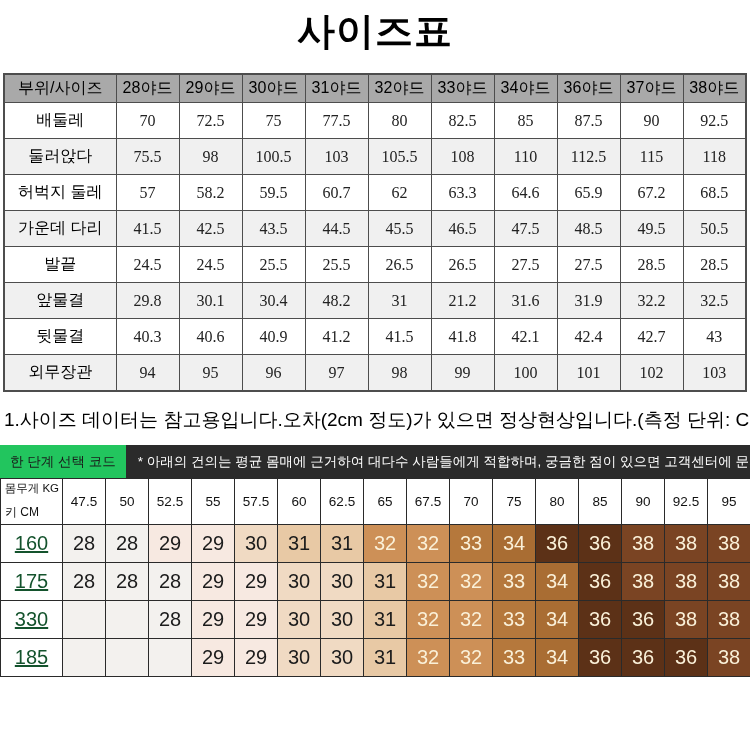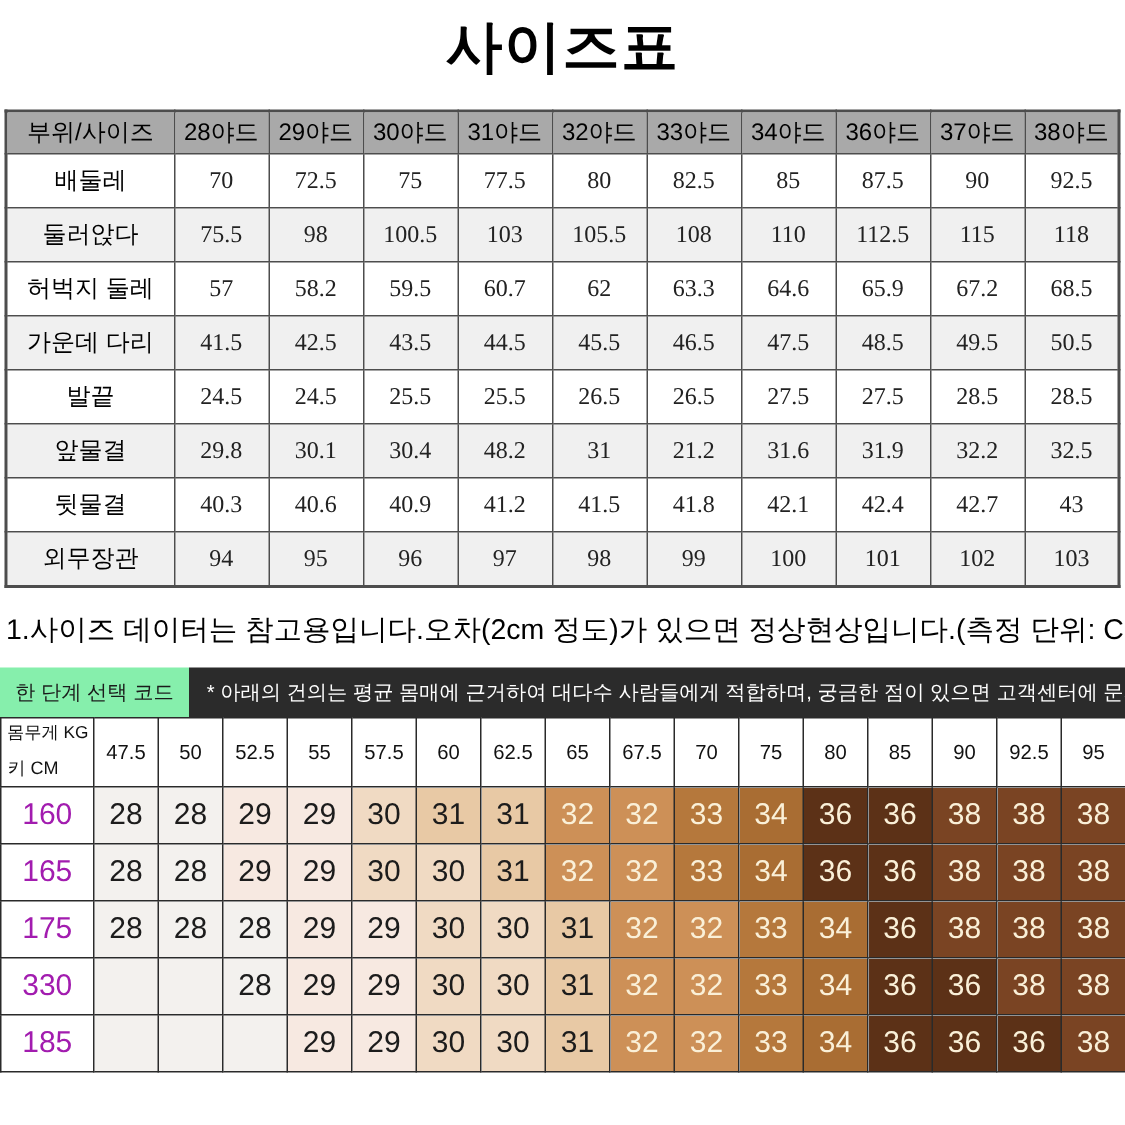--- a/index.html
+++ b/index.html
@@ -29,36 +29,36 @@
     font-family:"Liberation Sans",sans-serif;font-size:16px;color:#000;
   }
   .spec-table tbody tr.alt{background:#f0f0f0;}
   
   .note-line{
     font-size:19px;margin:15px 2px 12px 4px;color:#000;white-space:nowrap;
   }
   
   .banner{display:flex;width:750px;height:33px;margin-top:4px;}
   .banner-left{
-    background:#86efac;color:#1a1a1a;font-size:13.5px;
+    background:#22c55e;color:#1a1a1a;font-size:13.5px;
     display:flex;align-items:center;padding:0 10px;white-space:nowrap;
   }
   .banner-right{
     background:#2b2b2b;color:#ffffff;font-size:13.5px;flex:1;
     display:flex;align-items:center;padding-left:12px;white-space:nowrap;overflow:hidden;
   }
   
   .fit-table{width:750px;table-layout:fixed;}
   .fit-table th,.fit-table td{
     border:1px solid #2a2a2a;text-align:center;padding:0;overflow:hidden;
   }
   .fit-table thead th{height:45px;background:#fff;font-weight:400;}
   .fit-table thead th.weight{font-size:13.5px;color:#111;}
   .fit-table td{height:37px;font-size:20px;}
-  .fit-table td.height-label{background:#fff;color:#a21caf;font-size:20px;}
+  .fit-table td.height-label{background:#fff;color:#14532d;font-size:20px;text-decoration:underline;}
   .corner{
     position:relative;background-color:#fff;
     background-image:linear-gradient(to bottom right,
       transparent calc(50% - 0.8px),#444 calc(50% - 0.8px),
       #444 calc(50% + 0.8px),transparent calc(50% + 0.8px));
   }
   .corner .corner-top{position:absolute;top:2px;right:3px;font-size:11.5px;color:#111;}
   .corner .corner-bottom{position:absolute;bottom:3px;left:4px;font-size:12px;color:#111;}
 </style>
 </head>
@@ -268,89 +268,70 @@
         <td style="background-color: rgb(205, 144, 87); color: rgb(250, 240, 216);">32</td>
         <td style="background-color: rgb(181, 120, 60); color: rgb(250, 240, 216);">33</td>
         <td style="background-color: rgb(169, 109, 51); color: rgb(250, 240, 216);">34</td>
         <td style="background-color: rgb(92, 49, 23); color: rgb(250, 240, 216);">36</td>
         <td style="background-color: rgb(92, 49, 23); color: rgb(250, 240, 216);">36</td>
         <td style="background-color: rgb(122, 68, 35); color: rgb(250, 240, 216);">38</td>
         <td style="background-color: rgb(122, 68, 35); color: rgb(250, 240, 216);">38</td>
         <td style="background-color: rgb(122, 68, 35); color: rgb(250, 240, 216);">38</td>
       </tr>
       <tr>
-        <td class="height-label">165</td>
+        <td class="height-label">175</td>
+        <td style="background-color: rgb(243, 241, 238); color: rgb(28, 28, 28);">28</td>
         <td style="background-color: rgb(243, 241, 238); color: rgb(28, 28, 28);">28</td>
         <td style="background-color: rgb(243, 241, 238); color: rgb(28, 28, 28);">28</td>
         <td style="background-color: rgb(247, 233, 225); color: rgb(28, 28, 28);">29</td>
         <td style="background-color: rgb(247, 233, 225); color: rgb(28, 28, 28);">29</td>
         <td style="background-color: rgb(240, 218, 195); color: rgb(28, 28, 28);">30</td>
         <td style="background-color: rgb(240, 218, 195); color: rgb(28, 28, 28);">30</td>
         <td style="background-color: rgb(232, 201, 165); color: rgb(28, 28, 28);">31</td>
         <td style="background-color: rgb(205, 144, 87); color: rgb(250, 240, 216);">32</td>
         <td style="background-color: rgb(205, 144, 87); color: rgb(250, 240, 216);">32</td>
         <td style="background-color: rgb(181, 120, 60); color: rgb(250, 240, 216);">33</td>
         <td style="background-color: rgb(169, 109, 51); color: rgb(250, 240, 216);">34</td>
         <td style="background-color: rgb(92, 49, 23); color: rgb(250, 240, 216);">36</td>
-        <td style="background-color: rgb(92, 49, 23); color: rgb(250, 240, 216);">36</td>
-        <td style="background-color: rgb(122, 68, 35); color: rgb(250, 240, 216);">38</td>
-        <td style="background-color: rgb(122, 68, 35); color: rgb(250, 240, 216);">38</td>
-        <td style="background-color: rgb(122, 68, 35); color: rgb(250, 240, 216);">38</td>
-      </tr>
-      <tr>
-        <td class="height-label">175</td>
-        <td style="background-color: rgb(243, 241, 238); color: rgb(28, 28, 28);">28</td>
-        <td style="background-color: rgb(243, 241, 238); color: rgb(28, 28, 28);">28</td>
+        <td style="background-color: rgb(122, 68, 35); color: rgb(250, 240, 216);">38</td>
+        <td style="background-color: rgb(122, 68, 35); color: rgb(250, 240, 216);">38</td>
+        <td style="background-color: rgb(122, 68, 35); color: rgb(250, 240, 216);">38</td>
+      </tr>
+      <tr>
+        <td class="height-label">330</td>
+        <td style="background-color: rgb(243, 241, 238); color: rgb(28, 28, 28);"></td>
+        <td style="background-color: rgb(243, 241, 238); color: rgb(28, 28, 28);"></td>
         <td style="background-color: rgb(243, 241, 238); color: rgb(28, 28, 28);">28</td>
         <td style="background-color: rgb(247, 233, 225); color: rgb(28, 28, 28);">29</td>
         <td style="background-color: rgb(247, 233, 225); color: rgb(28, 28, 28);">29</td>
         <td style="background-color: rgb(240, 218, 195); color: rgb(28, 28, 28);">30</td>
         <td style="background-color: rgb(240, 218, 195); color: rgb(28, 28, 28);">30</td>
         <td style="background-color: rgb(232, 201, 165); color: rgb(28, 28, 28);">31</td>
         <td style="background-color: rgb(205, 144, 87); color: rgb(250, 240, 216);">32</td>
         <td style="background-color: rgb(205, 144, 87); color: rgb(250, 240, 216);">32</td>
         <td style="background-color: rgb(181, 120, 60); color: rgb(250, 240, 216);">33</td>
         <td style="background-color: rgb(169, 109, 51); color: rgb(250, 240, 216);">34</td>
         <td style="background-color: rgb(92, 49, 23); color: rgb(250, 240, 216);">36</td>
-        <td style="background-color: rgb(122, 68, 35); color: rgb(250, 240, 216);">38</td>
-        <td style="background-color: rgb(122, 68, 35); color: rgb(250, 240, 216);">38</td>
-        <td style="background-color: rgb(122, 68, 35); color: rgb(250, 240, 216);">38</td>
-      </tr>
-      <tr>
-        <td class="height-label">330</td>
-        <td style="background-color: rgb(243, 241, 238); color: rgb(28, 28, 28);"></td>
-        <td style="background-color: rgb(243, 241, 238); color: rgb(28, 28, 28);"></td>
-        <td style="background-color: rgb(243, 241, 238); color: rgb(28, 28, 28);">28</td>
+        <td style="background-color: rgb(92, 49, 23); color: rgb(250, 240, 216);">36</td>
+        <td style="background-color: rgb(122, 68, 35); color: rgb(250, 240, 216);">38</td>
+        <td style="background-color: rgb(122, 68, 35); color: rgb(250, 240, 216);">38</td>
+      </tr>
+      <tr>
+        <td class="height-label">185</td>
+        <td style="background-color: rgb(243, 241, 238); color: rgb(28, 28, 28);"></td>
+        <td style="background-color: rgb(243, 241, 238); color: rgb(28, 28, 28);"></td>
+        <td style="background-color: rgb(243, 241, 238); color: rgb(28, 28, 28);"></td>
         <td style="background-color: rgb(247, 233, 225); color: rgb(28, 28, 28);">29</td>
         <td style="background-color: rgb(247, 233, 225); color: rgb(28, 28, 28);">29</td>
         <td style="background-color: rgb(240, 218, 195); color: rgb(28, 28, 28);">30</td>
         <td style="background-color: rgb(240, 218, 195); color: rgb(28, 28, 28);">30</td>
         <td style="background-color: rgb(232, 201, 165); color: rgb(28, 28, 28);">31</td>
         <td style="background-color: rgb(205, 144, 87); color: rgb(250, 240, 216);">32</td>
         <td style="background-color: rgb(205, 144, 87); color: rgb(250, 240, 216);">32</td>
         <td style="background-color: rgb(181, 120, 60); color: rgb(250, 240, 216);">33</td>
         <td style="background-color: rgb(169, 109, 51); color: rgb(250, 240, 216);">34</td>
         <td style="background-color: rgb(92, 49, 23); color: rgb(250, 240, 216);">36</td>
         <td style="background-color: rgb(92, 49, 23); color: rgb(250, 240, 216);">36</td>
-        <td style="background-color: rgb(122, 68, 35); color: rgb(250, 240, 216);">38</td>
-        <td style="background-color: rgb(122, 68, 35); color: rgb(250, 240, 216);">38</td>
-      </tr>
-      <tr>
-        <td class="height-label">185</td>
-        <td style="background-color: rgb(243, 241, 238); color: rgb(28, 28, 28);"></td>
-        <td style="background-color: rgb(243, 241, 238); color: rgb(28, 28, 28);"></td>
-        <td style="background-color: rgb(243, 241, 238); color: rgb(28, 28, 28);"></td>
-        <td style="background-color: rgb(247, 233, 225); color: rgb(28, 28, 28);">29</td>
-        <td style="background-color: rgb(247, 233, 225); color: rgb(28, 28, 28);">29</td>
-        <td style="background-color: rgb(240, 218, 195); color: rgb(28, 28, 28);">30</td>
-        <td style="background-color: rgb(240, 218, 195); color: rgb(28, 28, 28);">30</td>
-        <td style="background-color: rgb(232, 201, 165); color: rgb(28, 28, 28);">31</td>
-        <td style="background-color: rgb(205, 144, 87); color: rgb(250, 240, 216);">32</td>
-        <td style="background-color: rgb(205, 144, 87); color: rgb(250, 240, 216);">32</td>
-        <td style="background-color: rgb(181, 120, 60); color: rgb(250, 240, 216);">33</td>
-        <td style="background-color: rgb(169, 109, 51); color: rgb(250, 240, 216);">34</td>
-        <td style="background-color: rgb(92, 49, 23); color: rgb(250, 240, 216);">36</td>
-        <td style="background-color: rgb(92, 49, 23); color: rgb(250, 240, 216);">36</td>
         <td style="background-color: rgb(92, 49, 23); color: rgb(250, 240, 216);">36</td>
         <td style="background-color: rgb(122, 68, 35); color: rgb(250, 240, 216);">38</td>
       </tr>
     </tbody>
 </table>
 
 </body></html>

